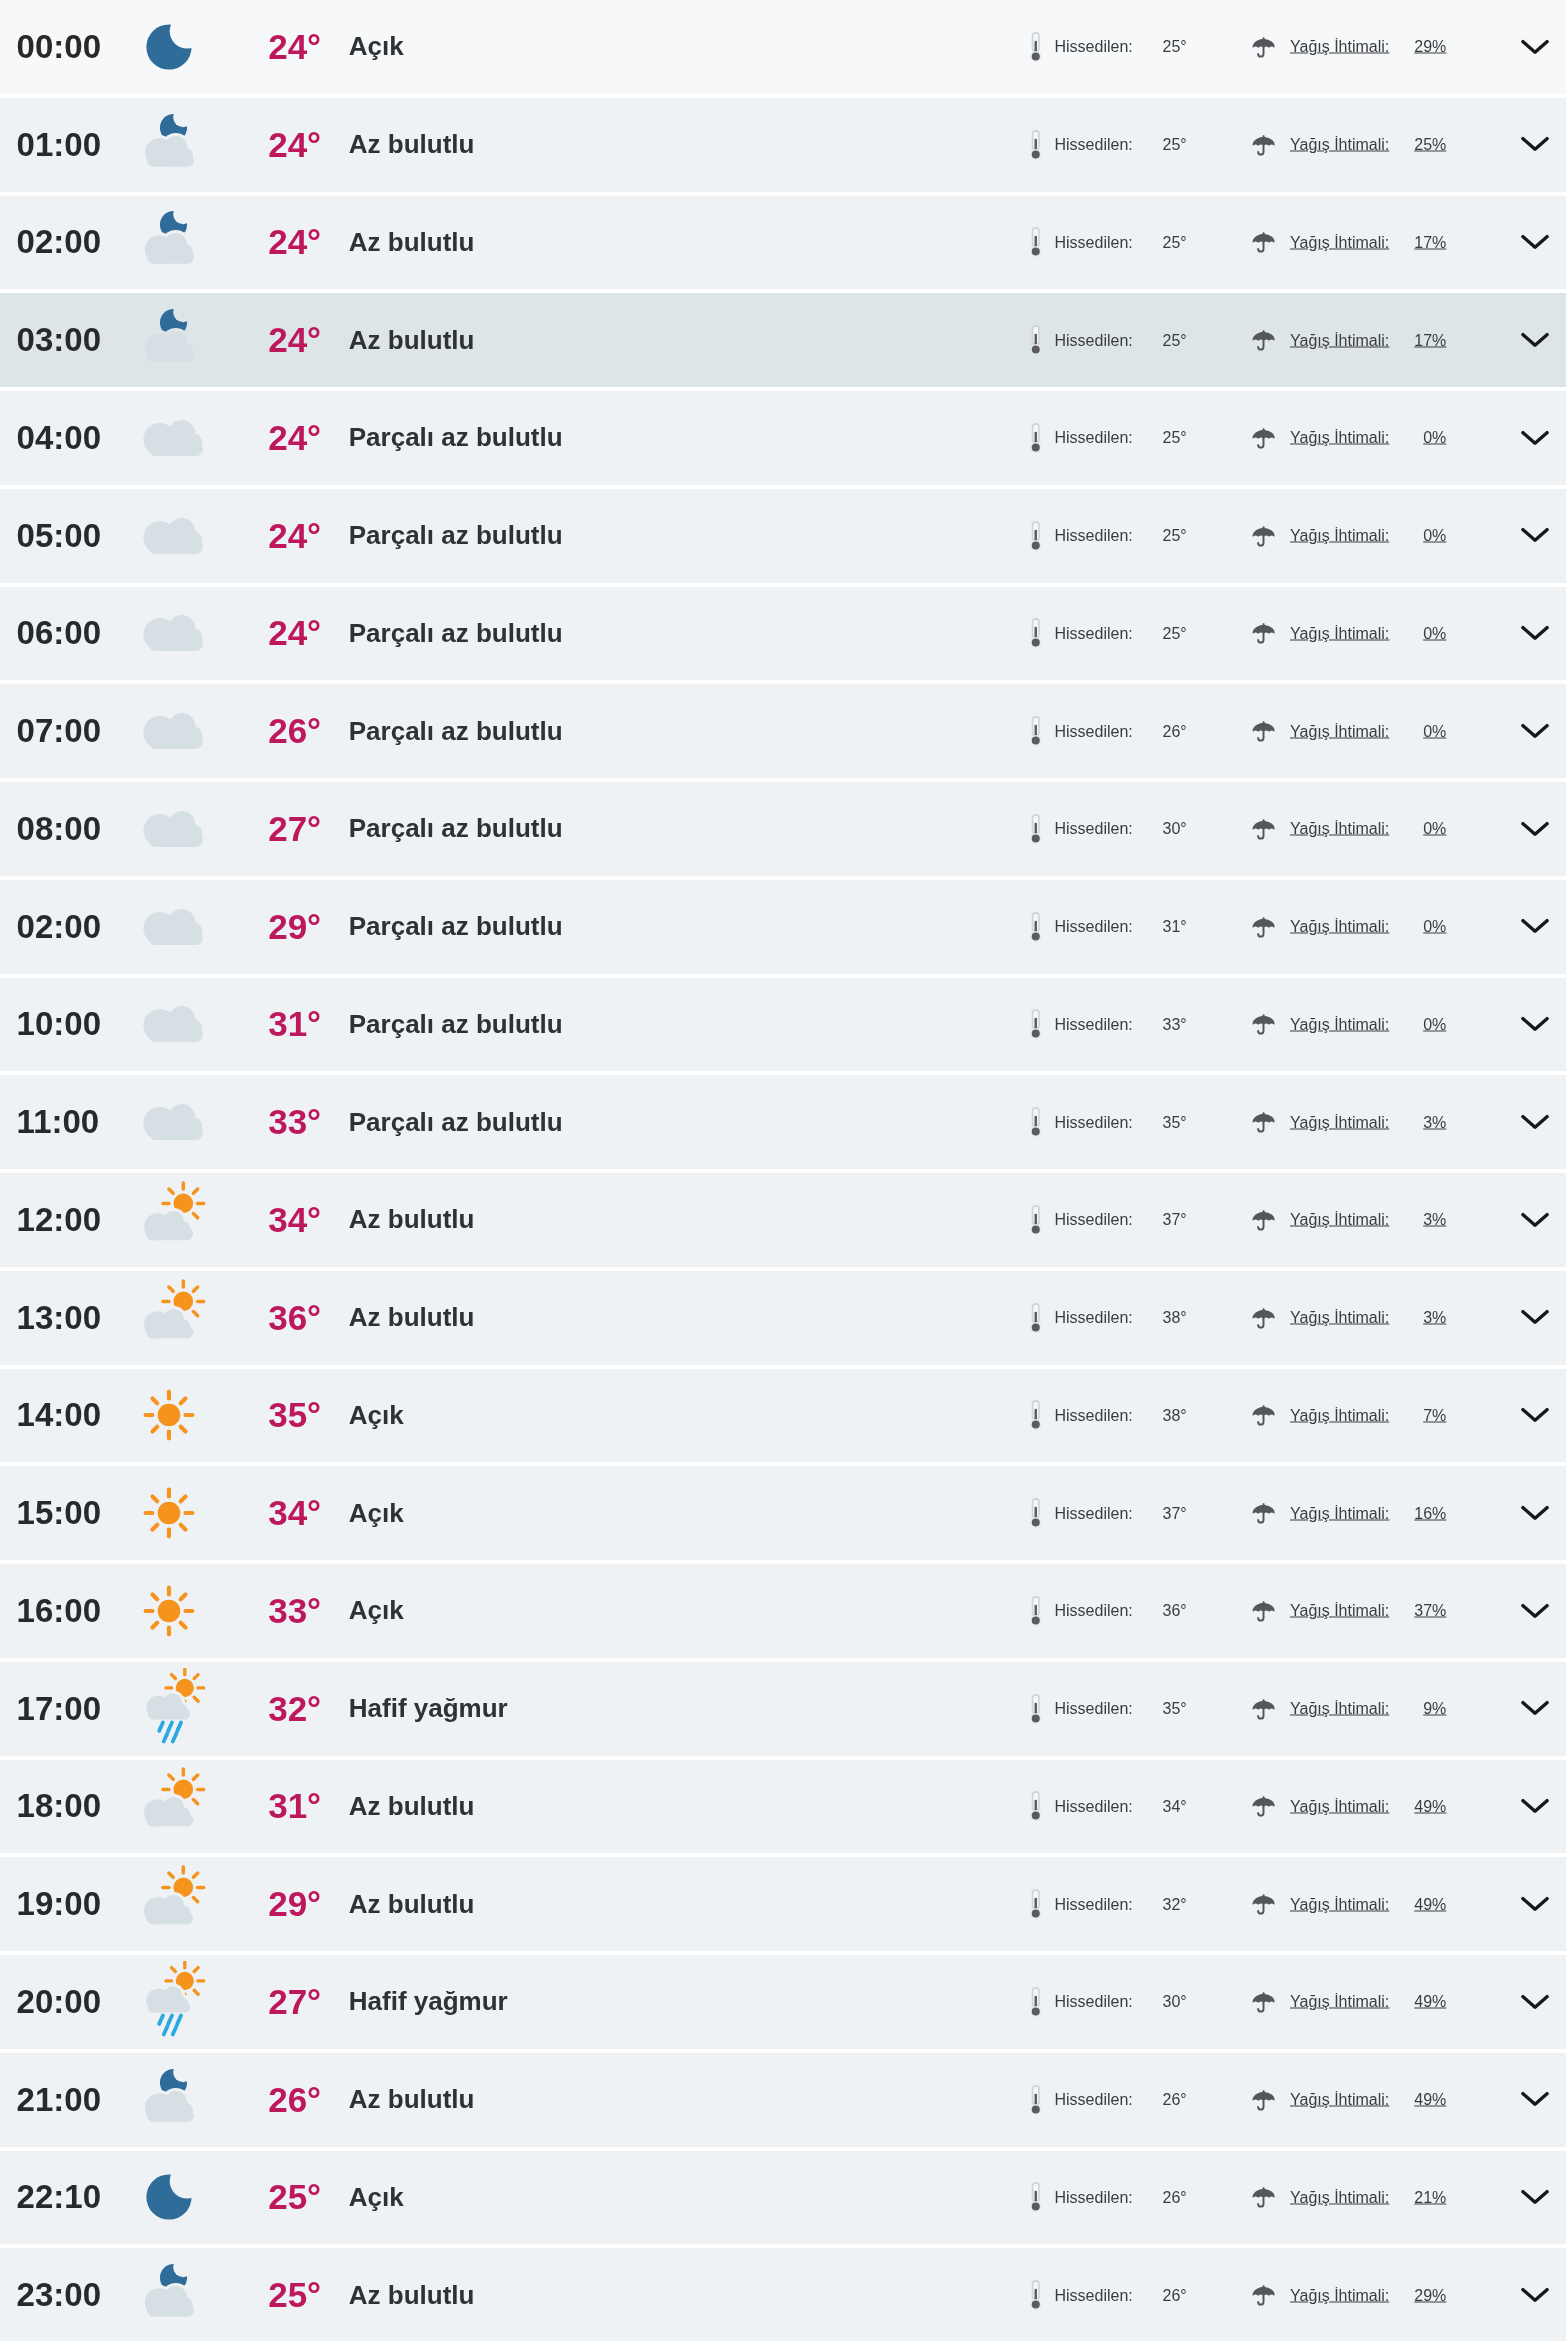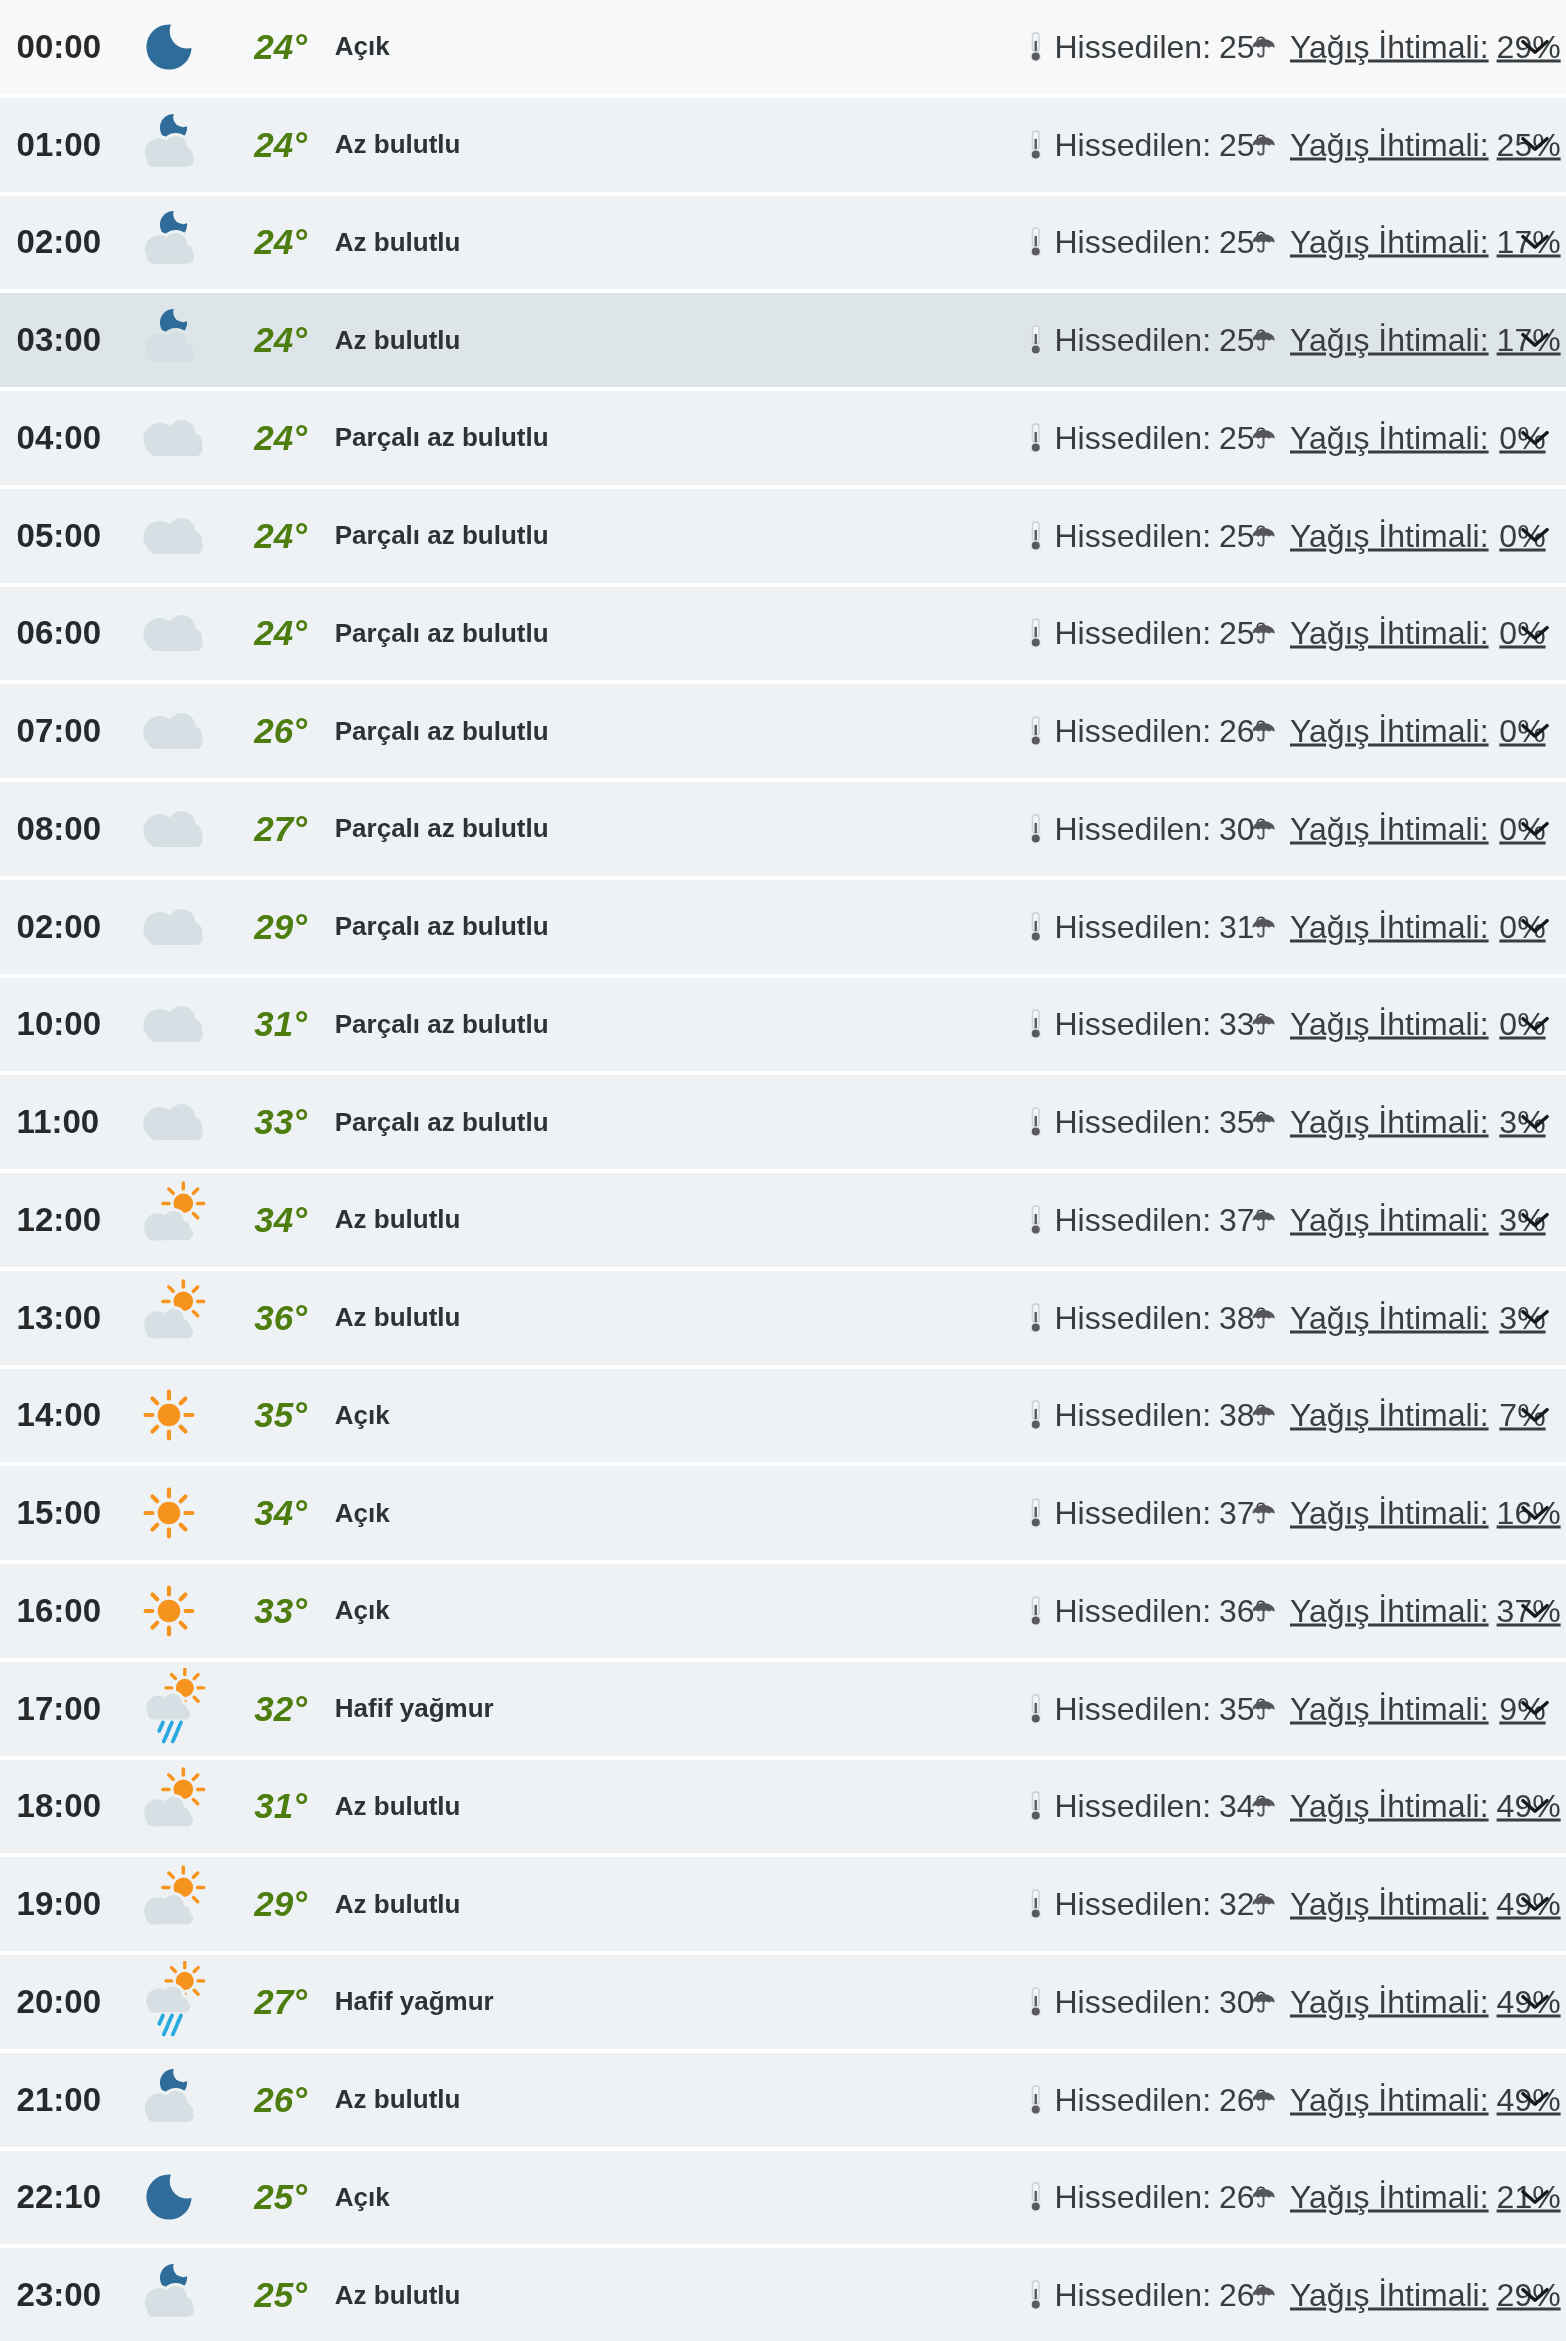--- a/index.html
+++ b/index.html
@@ -22,31 +22,31 @@
     font-size:33px;font-weight:700;color:#28292b;
   }
   .iconslot{
     margin-left:16.6px;width:98px;height:82px;flex:0 0 auto;
     display:flex;align-items:center;justify-content:center;
   }
   .iconslot svg{width:98px;height:82px;display:block;}
   .halo{fill:var(--row-bg,#eef2f4);}
   .highlight .halo{fill:var(--row-bg-hl,#dee5e8);}
   .temp{
-    margin-left:30px;width:79px;flex:0 0 auto;
-    font-size:35px;font-weight:700;color:#4d7c0f;font-style:italic;
+    margin-left:44px;width:79px;flex:0 0 auto;
+    font-size:35px;font-weight:700;color:#be185d;
   }
   .desc{
     margin-left:1.6px;
     font-size:26px;font-weight:700;color:#2f3234;
   }
   .feels,.rain{
     position:absolute;top:50%;transform:translateY(-50%);
     display:flex;align-items:center;
-    font-size:32px;color:#3a3d3f;white-space:nowrap;
+    font-size:16px;color:#3a3d3f;white-space:nowrap;
   }
   .feels{left:1029px;}
   .rain{left:1249px;text-decoration:underline;}
   .glyph{display:flex;align-items:center;margin-right:12px;}
   .num{display:inline-block;text-align:right;margin-left:8px;}
   .feels .num{min-width:46px;}
   .rain .num{min-width:49px;}
   .chev{
     position:absolute;right:12.7px;top:50%;transform:translateY(-50%);
     background:none;border:0;padding:4.7px;margin:0;cursor:pointer;

